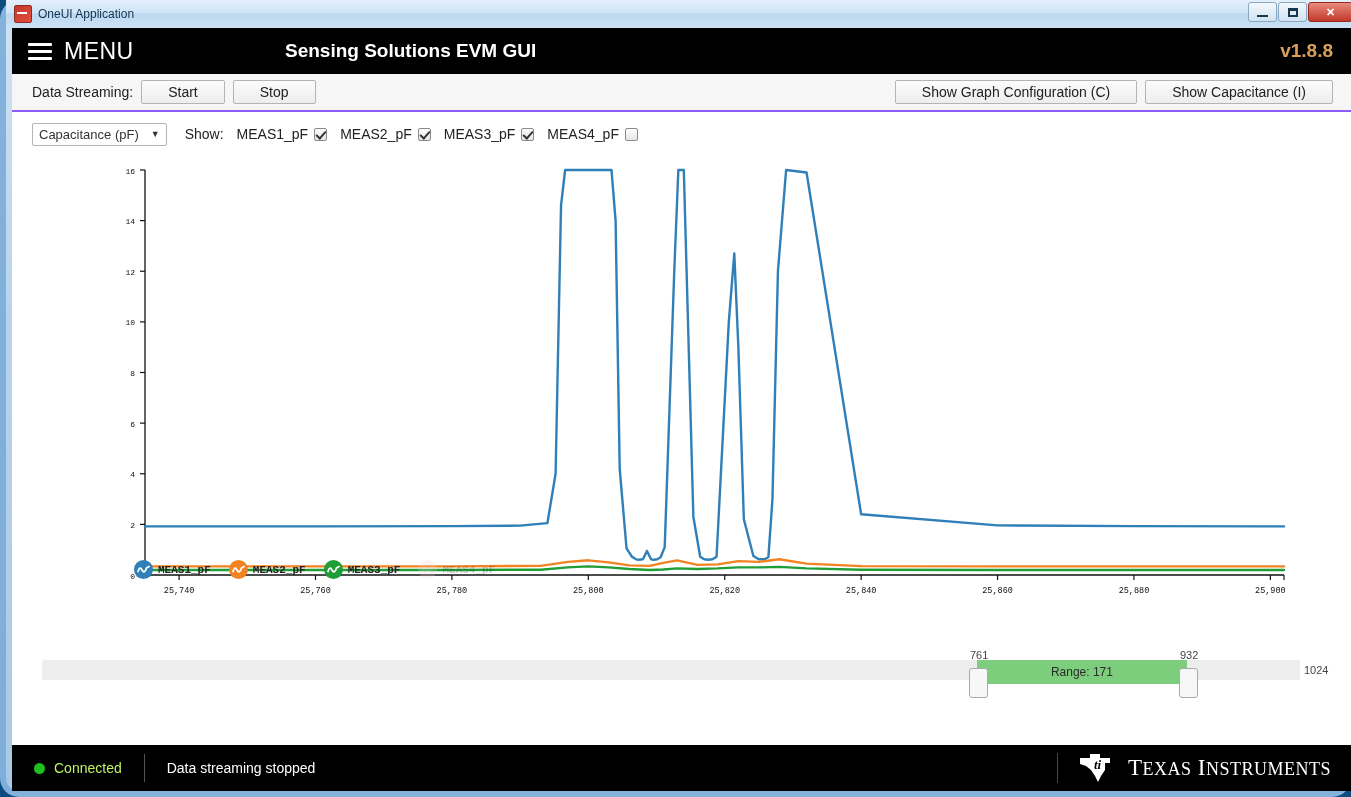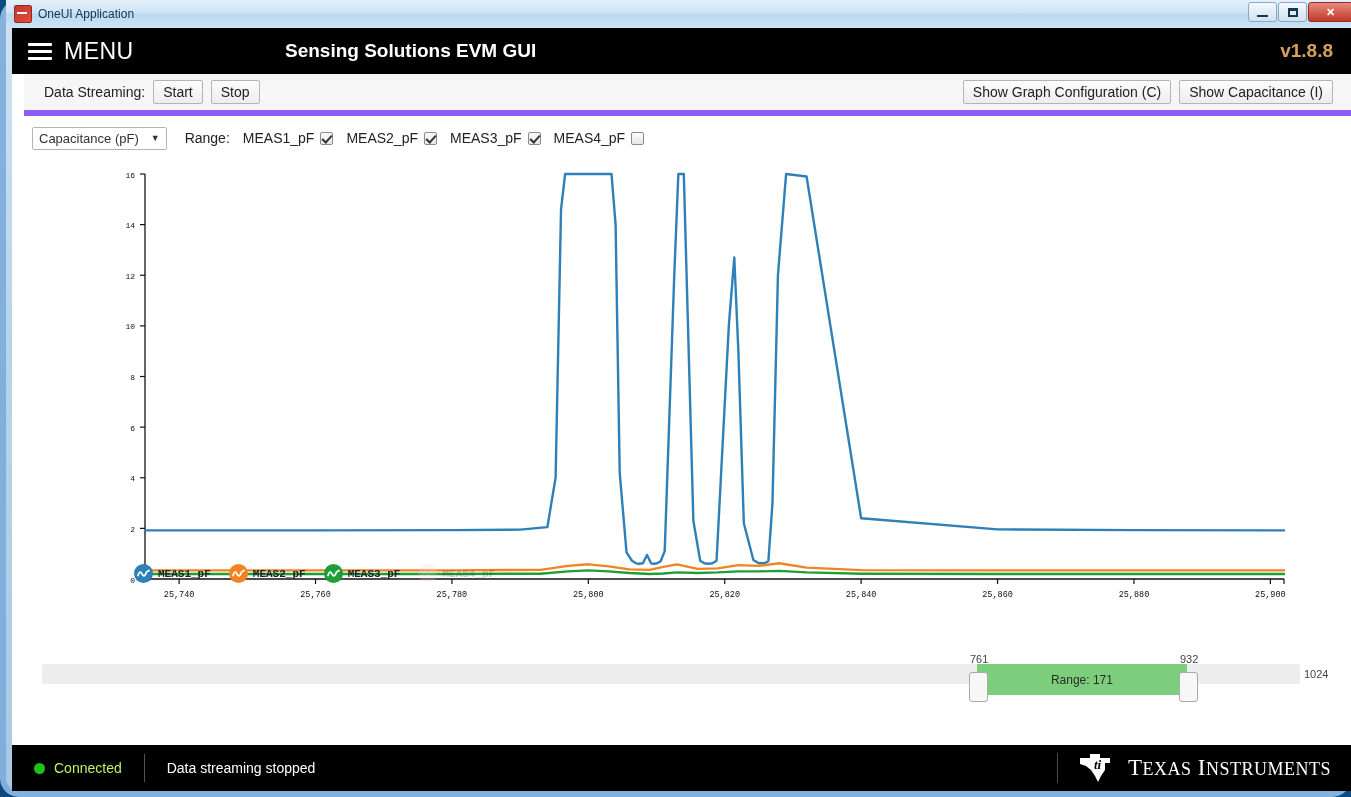--- a/index.html
+++ b/index.html
@@ -64,29 +64,29 @@
     position:absolute;left:273px;top:0;height:46px;line-height:46px;
     color:#fff;font-size:19px;font-weight:bold;
   }
   #version{
     position:absolute;right:18px;top:0;height:46px;line-height:46px;
     color:#d9a05b;font-size:19px;font-weight:bold;
   }
 
   
   #toolbar{
-    height:36px;background:#f6f6f6;border-bottom:6px solid #8b5cf6;
-    display:flex;align-items:center;position:relative;margin-left:12px;
+    height:36px;background:#f6f6f6;border-bottom:2px solid #8b5cf6;
+    display:flex;align-items:center;position:relative;
   }
   #stream-label{margin-left:20px;font-size:14px;color:#222;}
   .btn{
     font-family:"Liberation Sans",sans-serif;font-size:14px;color:#222;
     background:linear-gradient(to bottom,#fcfcfc,#ededed);
     border:1px solid #b4b4b4;border-radius:2px;
-    padding:2px 9px;margin-left:8px;cursor:pointer;line-height:18px;
+    padding:2px 26px;margin-left:8px;cursor:pointer;line-height:18px;
   }
   #toolbar-right{position:absolute;right:18px;display:flex;align-items:center;}
 
   
   #controls{
     height:44px;display:flex;align-items:center;position:relative;background:#fff;
   }
   #unit-select{
     margin-left:20px;font-size:13px;color:#333;background:#fff;
     border:1px solid #b4b4b4;border-radius:2px;padding:3px 6px;
@@ -130,21 +130,21 @@
   .lg .lbl{font-family:"Liberation Mono",monospace;font-size:11px;color:#222;font-weight:bold;}
   .lg.off{opacity:.22;}
 
   
   #sliderzone{position:relative;height:58px;background:#fff;}
   #track{
     position:absolute;left:30px;top:24px;width:1258px;height:20px;
     background:#ededed;border-radius:2px;
   }
   #sel{
-    position:absolute;top:0;height:31px;background:#7ccd7c;
+    position:absolute;top:0;height:24px;background:#7ccd7c;
     display:flex;align-items:center;justify-content:center;
   }
   #sel-label{font-size:12px;color:#2c2c2c;}
   .handle{
     position:absolute;top:-4px;width:17px;height:28px;
     background:#f7f7f7;border:1px solid #aaa;border-radius:3px;cursor:ew-resize;margin-top:12px;
   }
   .handle-val{
     position:absolute;top:-20px;font-size:11px;color:#444;white-space:nowrap;
   }
@@ -208,21 +208,21 @@
         <button class="btn">Show Graph Configuration (C)</button>
         <button class="btn">Show Capacitance (I)</button>
       </div>
     </div>
 
     <div id="controls">
       <div id="unit-select">
         <span>Capacitance (pF)</span>
         <span class="caret">▼</span>
       </div>
-      <span id="show-label">Range:</span>
+      <span id="show-label">Show:</span>
 
       <div class="meas">
         <span>MEAS1_pF</span>
         <span class="cbx on"></span>
       </div>
       <div class="meas">
         <span>MEAS2_pF</span>
         <span class="cbx on"></span>
       </div>
       <div class="meas">

